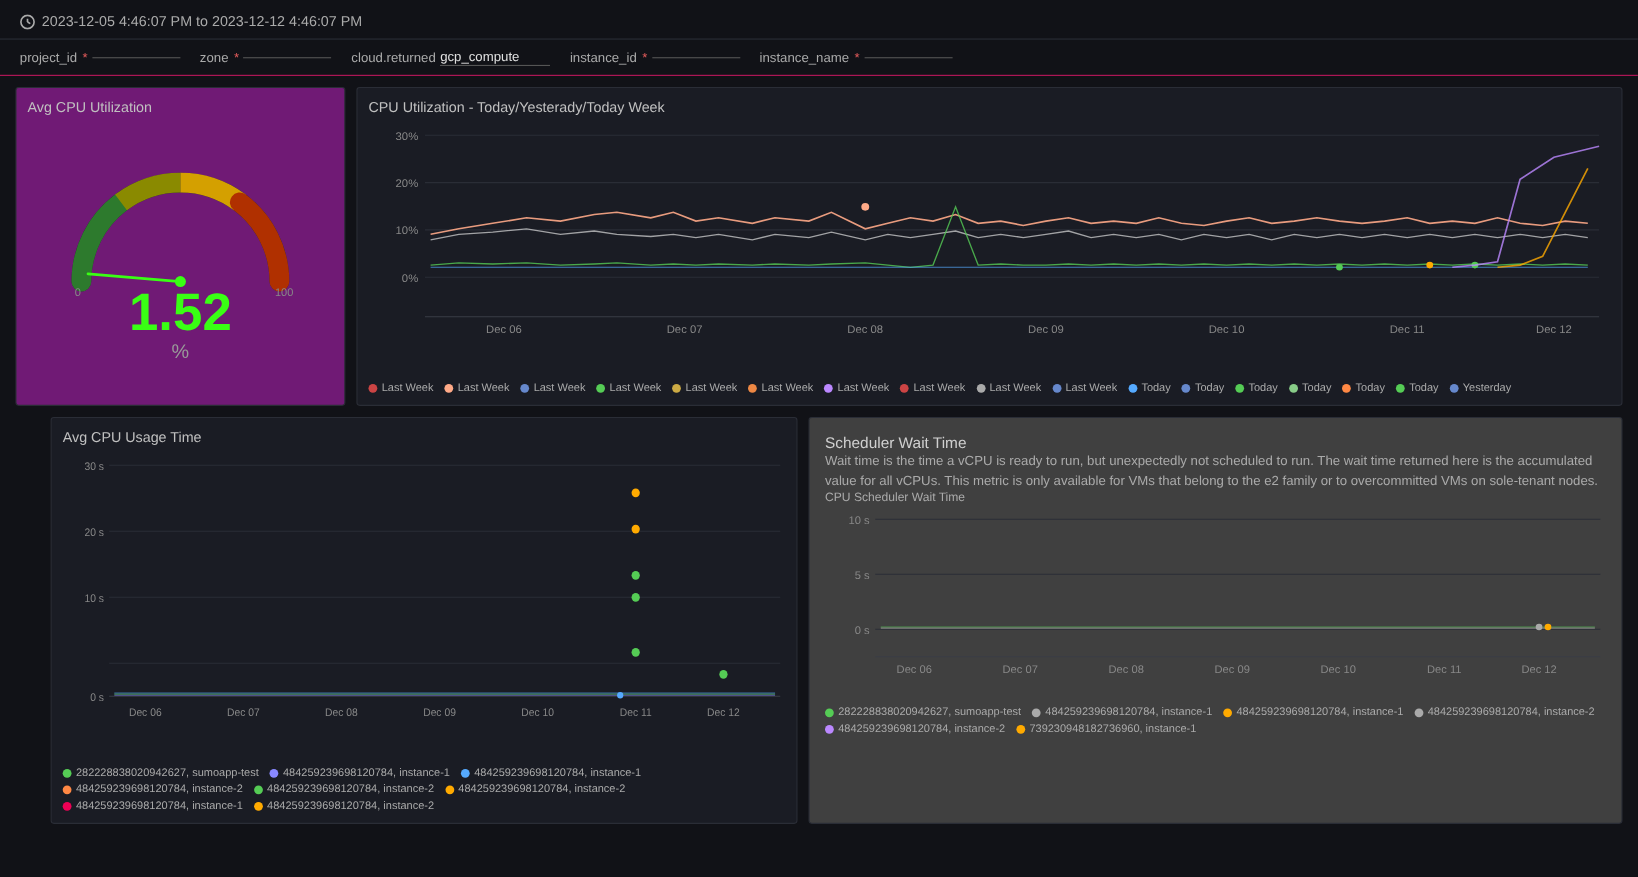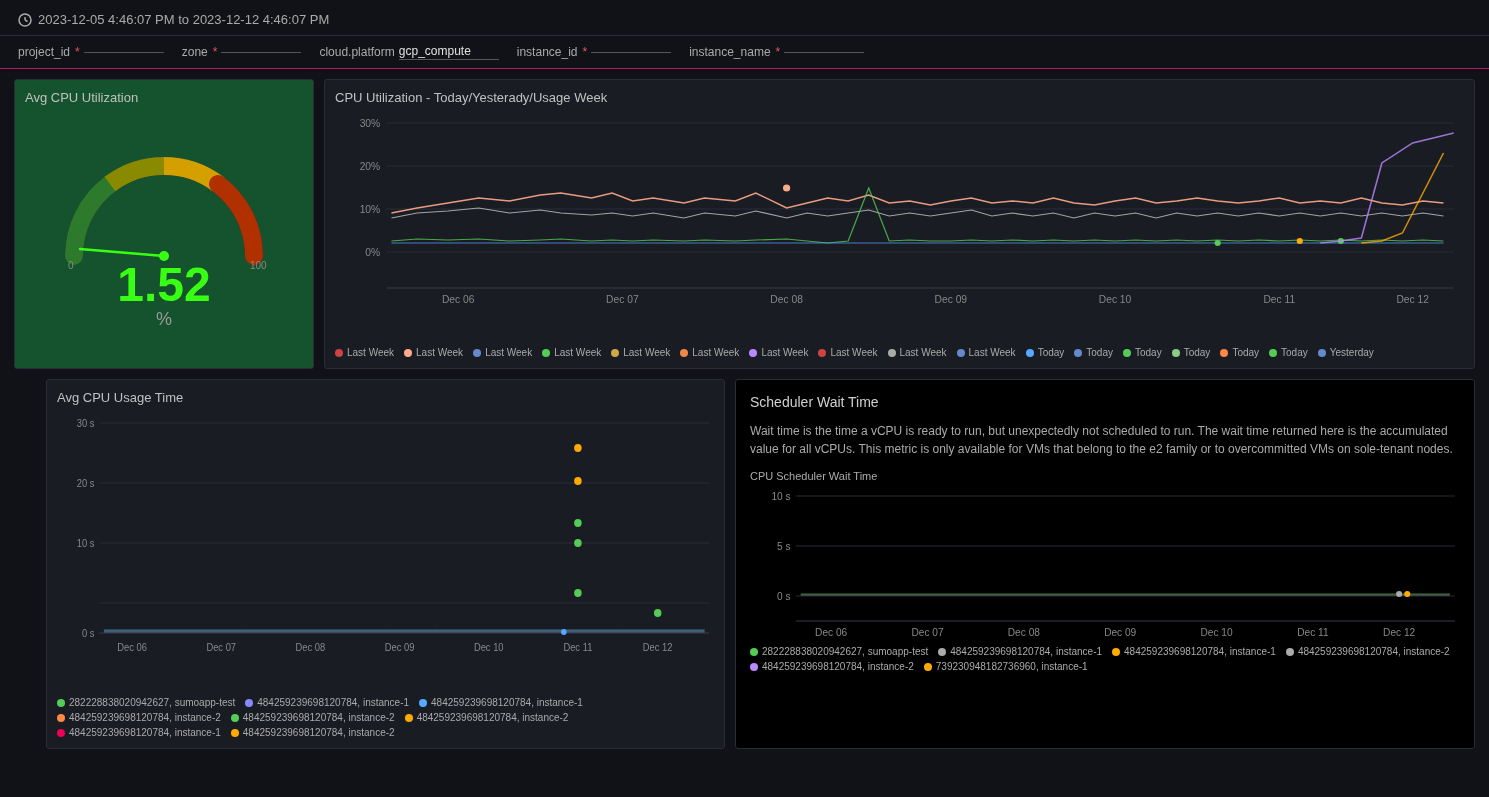--- a/index.html
+++ b/index.html
@@ -65,21 +65,21 @@
       gap: 10px;
     }
     .top-row {
       display: flex;
       gap: 10px;
       height: 290px;
     }
     .gauge-panel {
       width: 300px;
       min-width: 300px;
-      background: #14532d;
+      background: #701a75;
       border: 1px solid #2a2d36;
       border-radius: 3px;
       padding: 10px;
       display: flex;
       flex-direction: column;
     }
     .panel-title {
       font-size: 13px;
       color: #c0c0c0;
       margin-bottom: 8px;
@@ -152,27 +152,26 @@
       border: 1px solid #2a2d36;
       border-radius: 3px;
       padding: 10px;
       display: flex;
       flex-direction: column;
       height: 370px;
     }
     .scheduler-panel {
       width: 740px;
       min-width: 740px;
-      background: #000000;
+      background: #404040;
       border: 1px solid #2a2d36;
       border-radius: 3px;
       padding: 14px;
       display: flex;
       flex-direction: column;
-      gap: 12px;
     }
     .scheduler-title {
       font-size: 14px;
       color: #d0d0d0;
     }
     .scheduler-desc {
       font-size: 12px;
       color: #aaa;
       line-height: 1.5;
     }
@@ -183,21 +182,21 @@
     }
     .chart-label {
       font-size: 11px;
       color: #aaa;
       margin-bottom: 4px;
     }
     .instance-legend {
       display: flex;
       flex-wrap: wrap;
       gap: 4px 10px;
-      margin-top: 0;
+      margin-top: 20px;
     }
     .y-axis-label {
       font-size: 10px;
       fill: #888;
     }
     .x-axis-label {
       font-size: 10px;
       fill: #888;
     }
     .grid-line {
@@ -228,21 +227,21 @@
     <span class="filter-label">project_id</span>
     <span class="filter-required">*</span>
     <span class="filter-value" style="min-width:80px;"></span>
   </div>
   <div class="filter-item">
     <span class="filter-label">zone</span>
     <span class="filter-required">*</span>
     <span class="filter-value" style="min-width:80px;"></span>
   </div>
   <div class="filter-item">
-    <span class="filter-label">cloud.platform</span>
+    <span class="filter-label">cloud.returned</span>
     <span class="filter-value" style="min-width:100px;">gcp_compute</span>
   </div>
   <div class="filter-item">
     <span class="filter-label">instance_id</span>
     <span class="filter-required">*</span>
     <span class="filter-value" style="min-width:80px;"></span>
   </div>
   <div class="filter-item">
     <span class="filter-label">instance_name</span>
     <span class="filter-required">*</span>
@@ -275,21 +274,21 @@
 
           <text x="14" y="128" class="y-axis-label">0</text>
           <text x="196" y="128" class="y-axis-label">100</text>
         </svg>
         <div class="gauge-value">1.52</div>
         <div class="gauge-unit">%</div>
       </div>
     </div>
 
     <div class="cpu-chart-panel">
-      <div class="panel-title">CPU Utilization - Today/Yesterady/Usage Week</div>
+      <div class="panel-title">CPU Utilization - Today/Yesterady/Today Week</div>
       <div class="chart-area">
         <svg width="100%" height="195" viewBox="0 0 1100 195" preserveAspectRatio="none">
 
           <line x1="50" y1="10" x2="1090" y2="10" class="grid-line"></line>
           <line x1="50" y1="53" x2="1090" y2="53" class="grid-line"></line>
           <line x1="50" y1="96" x2="1090" y2="96" class="grid-line"></line>
           <line x1="50" y1="139" x2="1090" y2="139" class="grid-line"></line>
           <line x1="50" y1="175" x2="1090" y2="175" class="axis-line"></line>
 
           <text x="44" y="14" text-anchor="end" class="y-axis-label">30%</text>

